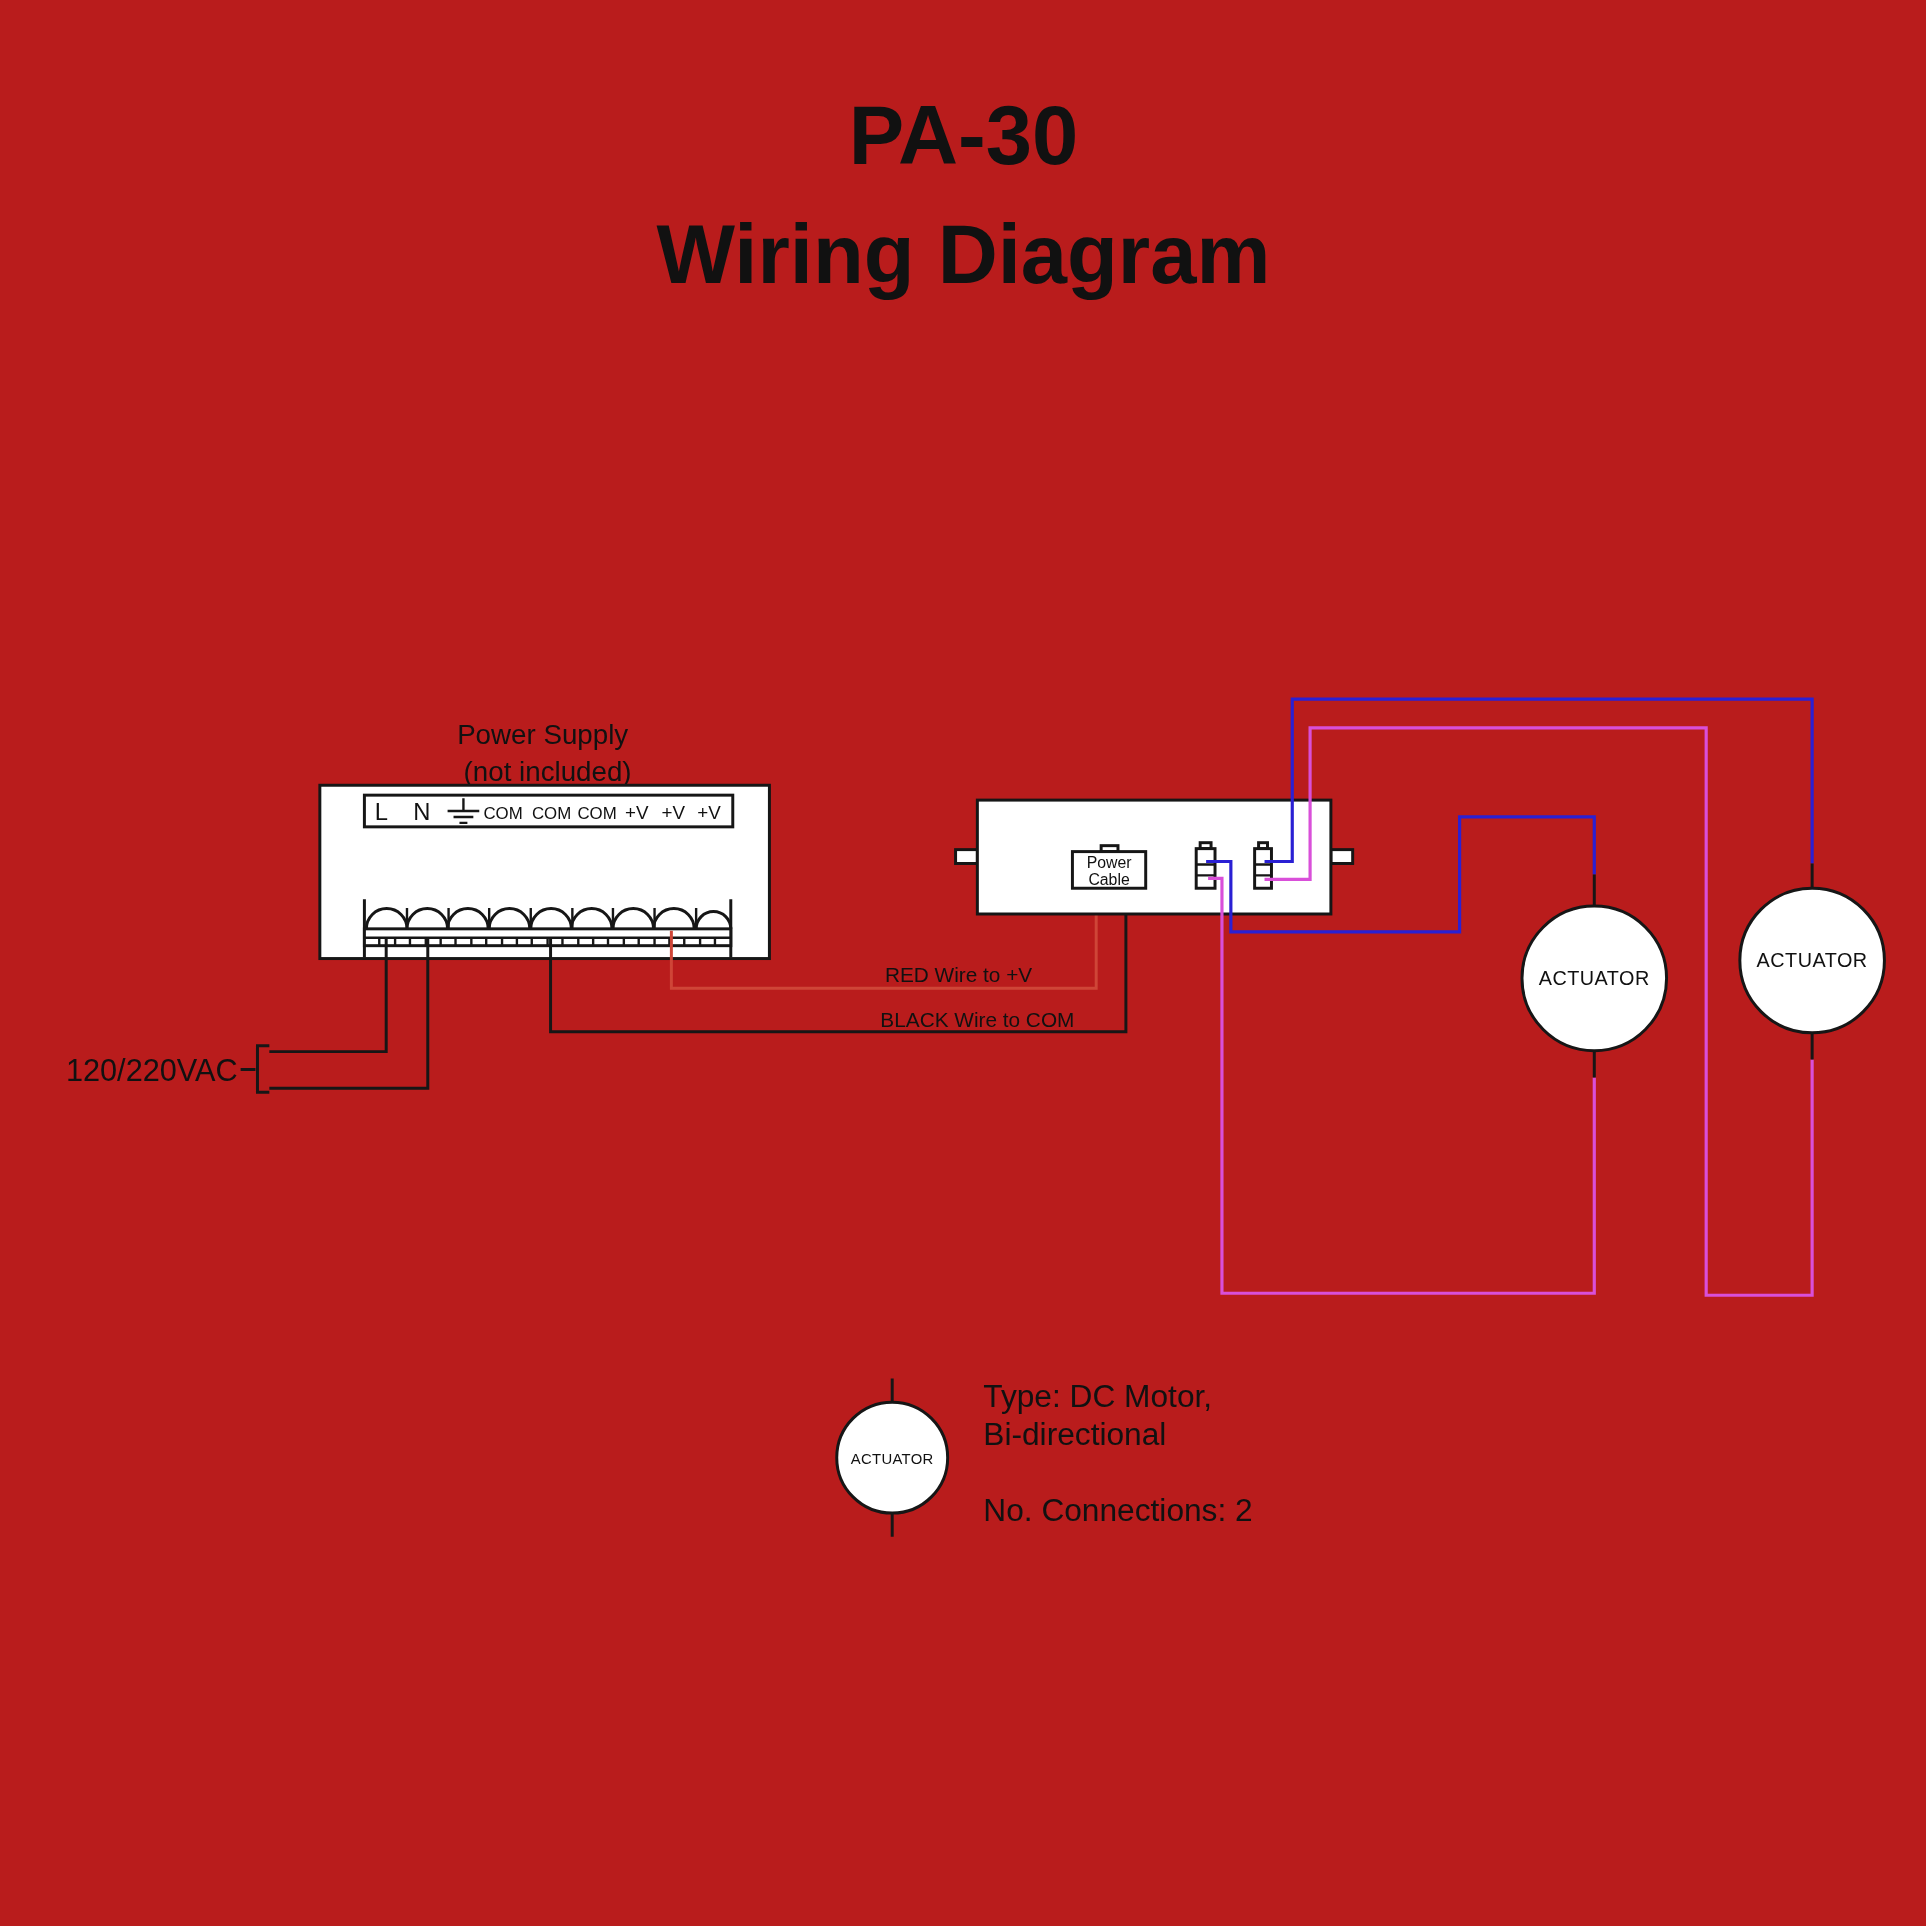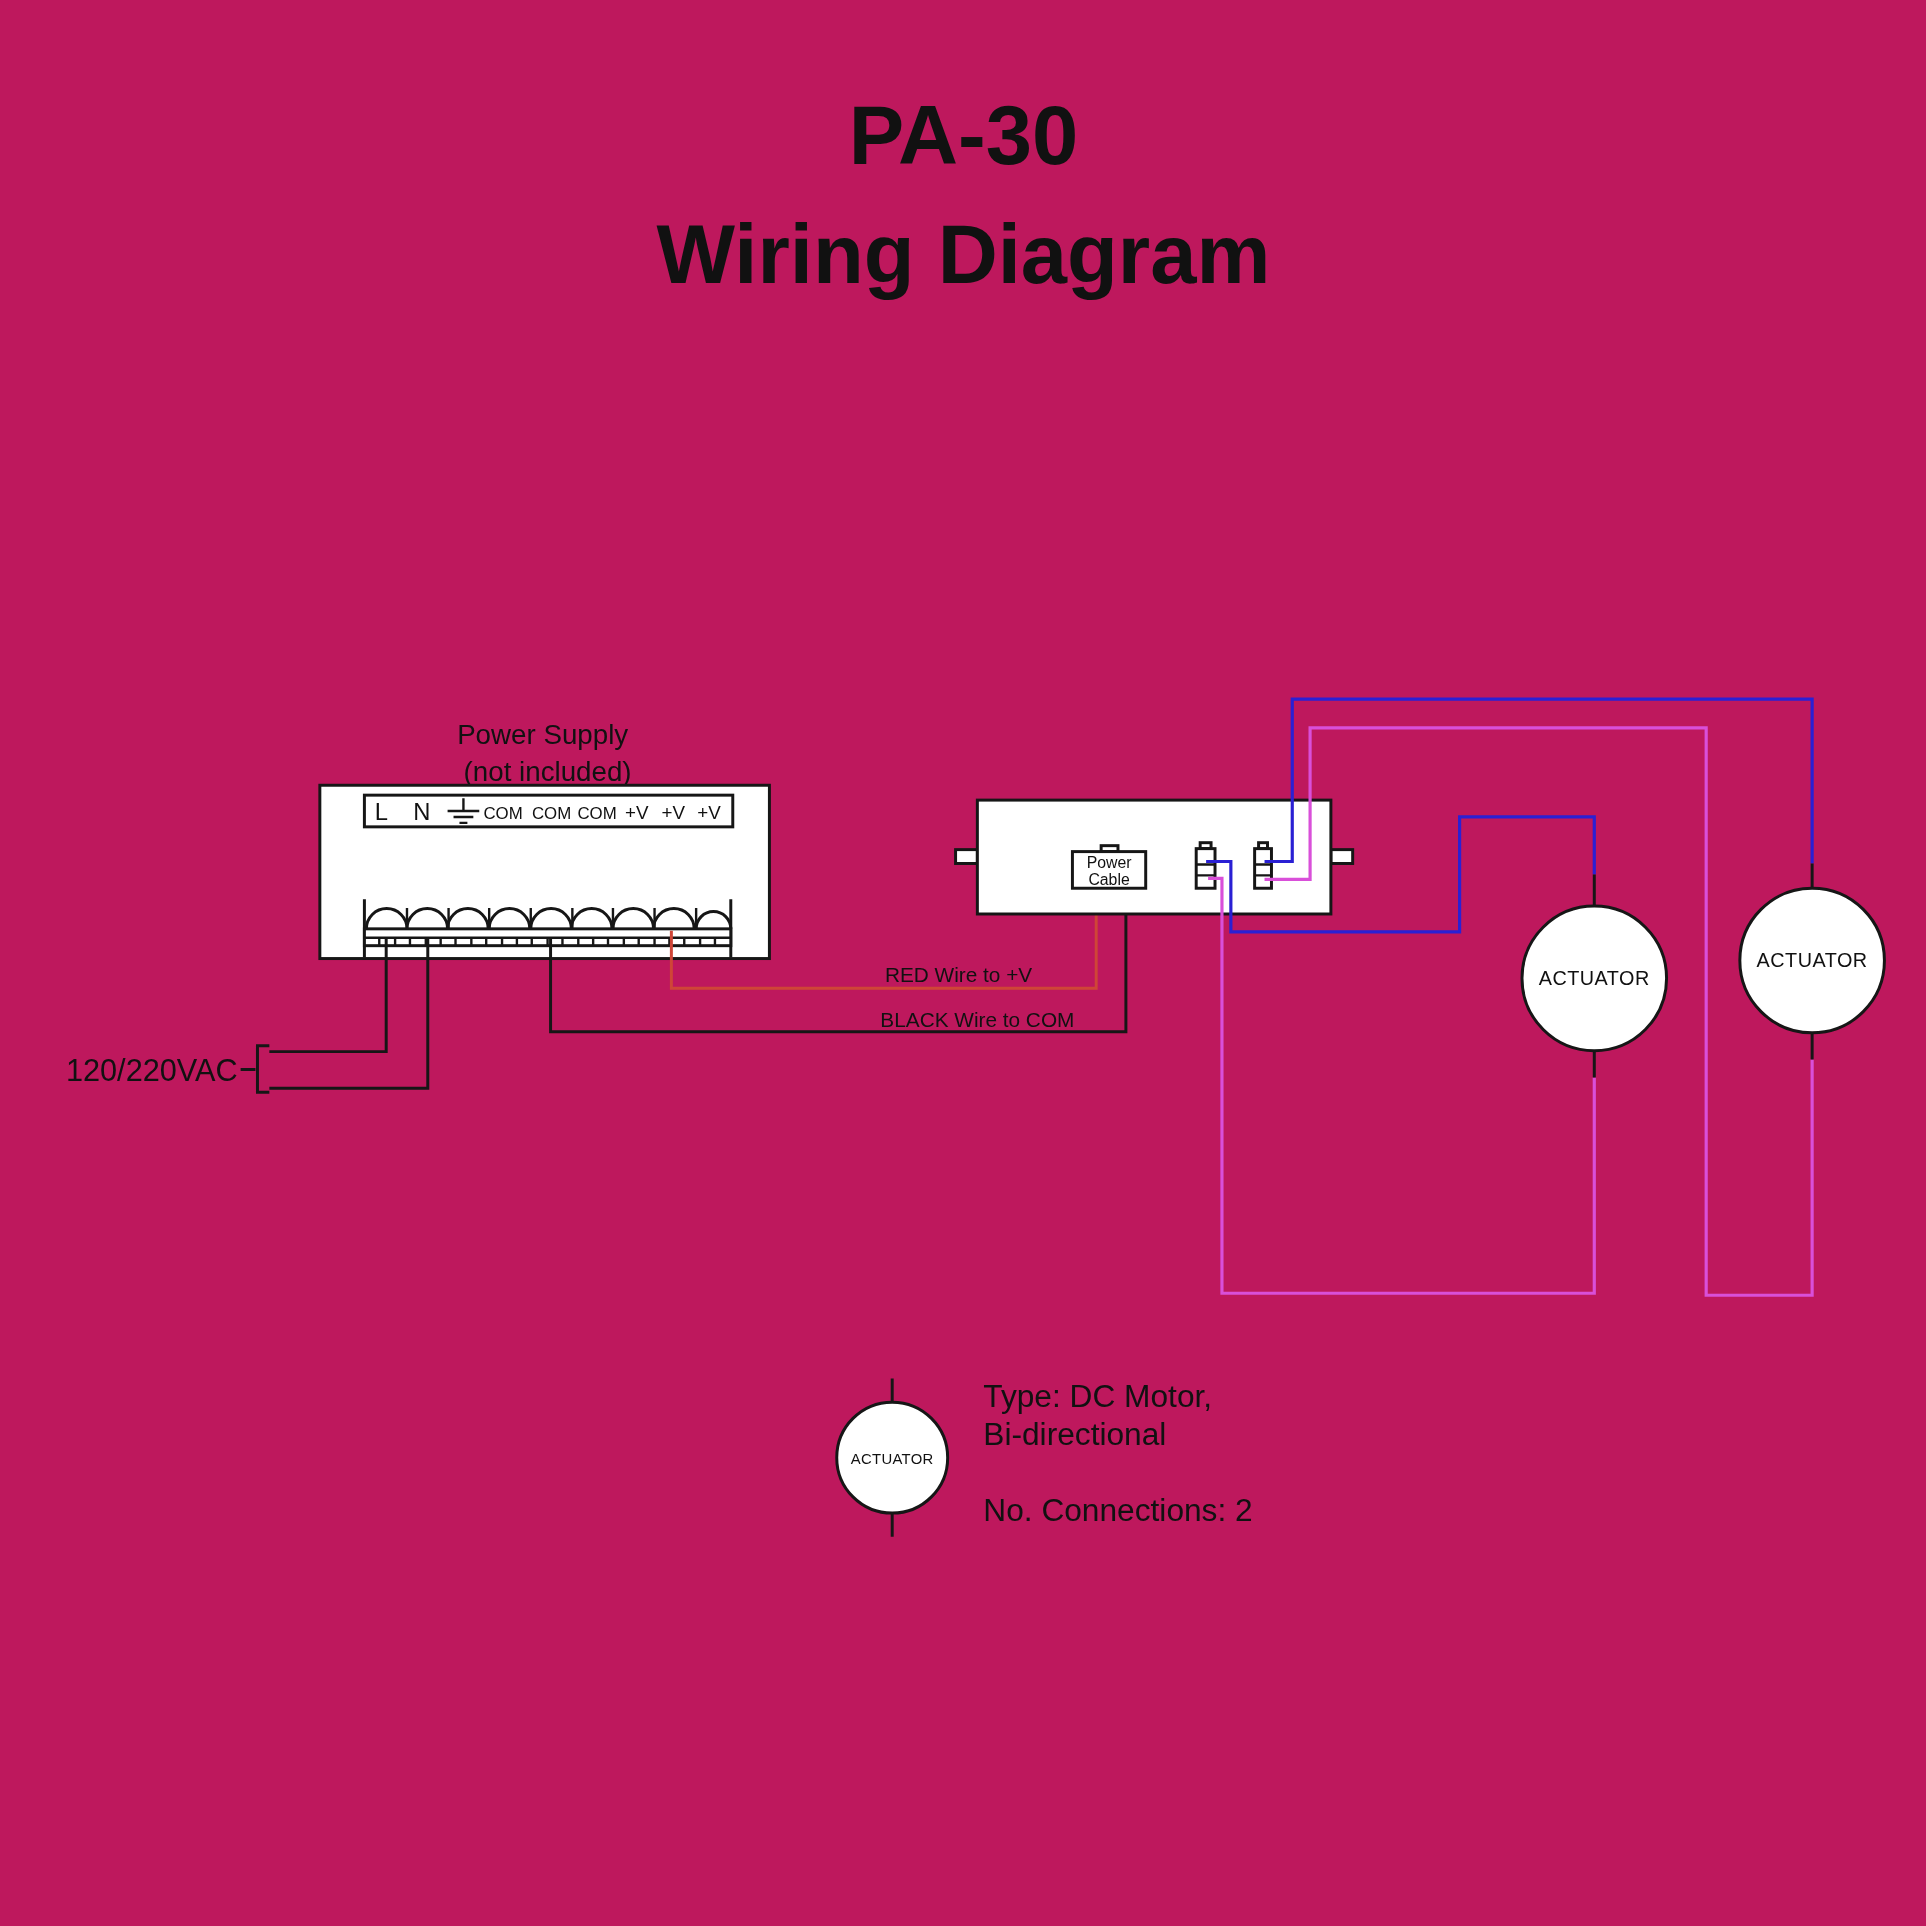--- a/index.html
+++ b/index.html
@@ -1,16 +1,16 @@
 <!DOCTYPE html>
 <html style="--line-black: #161616; --wire-red: #cf4537; --wire-blue: #2a20d4; --wire-magenta: #d94fd9;"><head>
 <meta charset="utf-8">
 <style>
   html,body{margin:0;padding:0;background:#fff;}
-  .page{width:1927px;height:1927px;background:#be185d;position:relative;overflow:hidden;}
+  .page{width:1927px;height:1927px;background:#b91c1c;position:relative;overflow:hidden;}
   svg{display:block;}
   text{font-family:"Liberation Sans","DejaVu Sans",sans-serif;fill:#111;}
   .t-title{font-weight:bold;font-size:84px;}
   .t-ps{font-size:28px;}
   .t-ln{font-size:24px;}
   .t-com{font-size:17px;}
   .t-pv{font-size:19px;}
   .t-ac{font-size:31px;}
   .t-wlabel{font-size:21px;}
   .t-pc{font-size:16px;}

